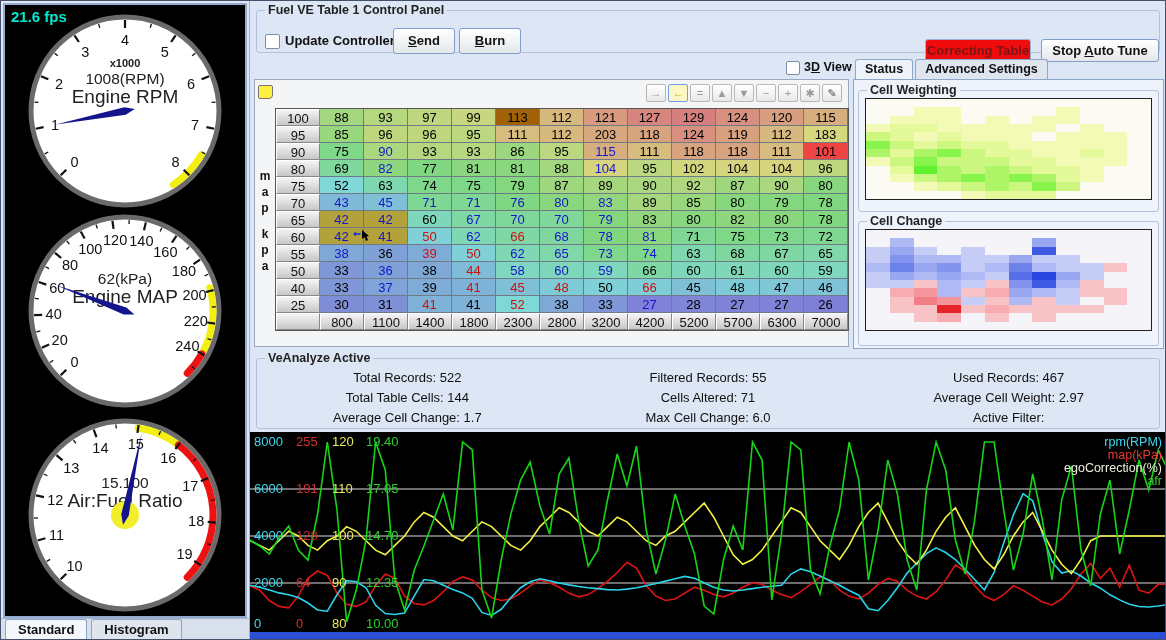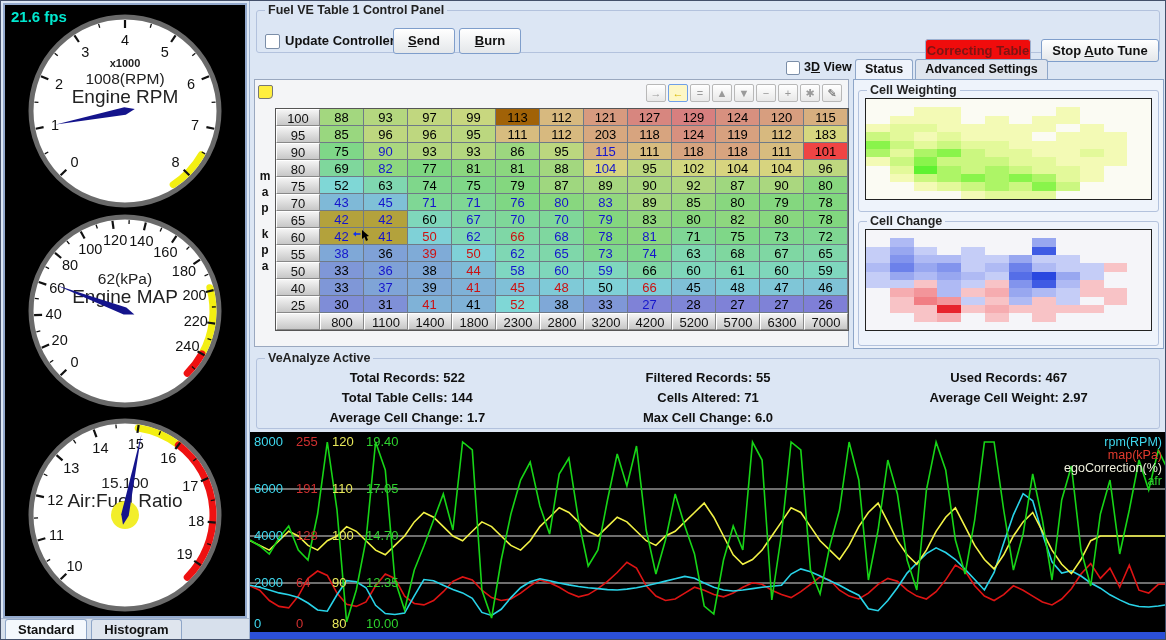--- a/index.html
+++ b/index.html
@@ -55,21 +55,21 @@
   .rtab.sel{background:#eef3fb;}
   .rtab-content{position:absolute;left:0;top:20px;width:311px;height:270px;border:1px solid #8ea6c8;background:#eef3fb;box-sizing:border-box;}
   .hm-group{position:absolute;left:4px;width:299px;}
   .wt-group{top:3px;height:127px;} .ch-group{top:134px;height:130px;}
   .hm-canvas{margin:1px 6px 5px 6px;height:100px;background:#fbfbf5;border:1px solid #222;display:grid;
              grid-template-columns:repeat(12,1fr);grid-template-rows:repeat(12,1fr);}
 
   
   .stats-group{position:absolute;left:6px;top:350px;width:902px;height:76px;}
   .stats-grid{display:grid;grid-template-columns:1fr 1fr 1fr;padding-top:3px;}
-  .stat-item{text-align:center;font-size:13px;font-weight:bold;color:#111;line-height:20px;}
+  .stat-item{text-align:center;font-size:13px;font-weight:normal;color:#111;line-height:20px;}
 
   
   .chart-wrap{position:absolute;left:0;top:431px;width:918px;height:200px;background:#000;}
   .bottom-strip{position:absolute;left:0;top:631px;width:918px;height:9px;background:#2b4fd7;}
   u{text-decoration:underline;}
 </style>
 </head>
 <body>
 
 <div id="app">
@@ -723,20 +723,21 @@
       <legend>VeAnalyze Active</legend>
       <div class="stats-grid" id="stats-grid">
           <div class="stat-item">Total Records: 522</div>
           <div class="stat-item">Filtered Records: 55</div>
           <div class="stat-item">Used Records: 467</div>
           <div class="stat-item">Total Table Cells: 144</div>
           <div class="stat-item">Cells Altered: 71</div>
           <div class="stat-item">Average Cell Weight: 2.97</div>
           <div class="stat-item">Average Cell Change: 1.7</div>
           <div class="stat-item">Max Cell Change: 6.0</div>
+          <div class="stat-item">Active Filter:</div>
         </div>
     </fieldset>
 
     <div class="chart-wrap">
       <svg id="strip" width="918" height="200">
           <rect x="0" y="0" width="918" height="200" fill="#000000"></rect>
           <line x1="0" y1="57" x2="918" y2="57" stroke="#dcdcdc" stroke-width="1"></line>
           <line x1="0" y1="104" x2="918" y2="104" stroke="#dcdcdc" stroke-width="1"></line>
           <line x1="0" y1="151" x2="918" y2="151" stroke="#dcdcdc" stroke-width="1"></line>
           <polyline points="0.0,153.8 9.7,158.2 19.3,168.5 29.0,174.4 38.7,175.9 48.3,164.1 58.0,146.4 67.6,139.0 77.3,143.4 87.0,161.1 96.6,172.2 106.3,174.4 116.0,170.0 125.6,153.8 135.3,142.0 144.9,146.4 154.6,164.1 164.3,171.5 173.9,172.9 183.6,168.5 193.3,159.7 202.9,149.3 212.6,144.9 222.3,147.9 231.9,158.2 241.6,165.6 251.2,168.5 260.9,167.0 270.6,161.1 280.2,153.8 289.9,147.9 299.6,150.8 309.2,155.2 318.9,161.1 328.5,164.8 338.2,162.6 347.9,156.7 357.5,149.3 367.2,140.5 376.9,130.2 386.5,136.1 396.2,153.8 405.9,164.1 415.5,168.5 425.2,167.0 434.8,161.1 444.5,155.2 454.2,158.2 463.8,162.6 473.5,164.8 483.2,161.1 492.8,155.2 502.5,150.8 512.1,152.3 521.8,158.2 531.5,162.6 541.1,165.6 550.8,159.7 560.5,152.3 570.1,144.9 579.8,147.9 589.5,158.2 599.1,164.1 608.8,167.0 618.4,161.1 628.1,152.3 637.8,146.4 647.4,149.3 657.1,158.2 666.8,164.1 676.4,167.0 686.1,159.7 695.7,147.9 705.4,133.1 715.1,139.0 724.7,153.8 734.4,164.1 744.1,168.5 753.7,162.6 763.4,153.8 773.1,158.2 782.7,164.1 792.4,170.0 802.0,172.9 811.7,167.0 821.4,156.7 831.0,142.0 840.7,131.6 850.4,146.4 860.0,136.1 869.7,155.2 879.3,133.1 889.0,158.2 898.7,161.1 908.3,152.3 918.0,152.3" fill="none" stroke="#dd1414" stroke-width="1.6"></polyline>

